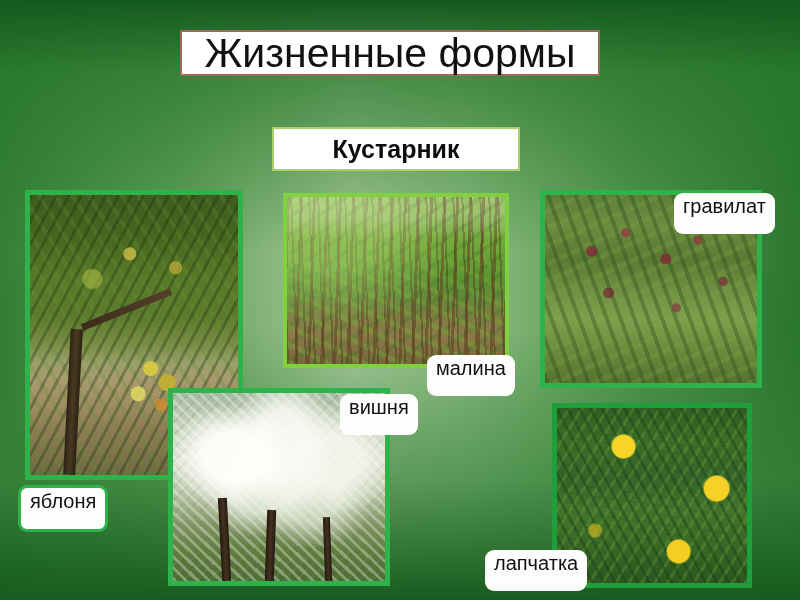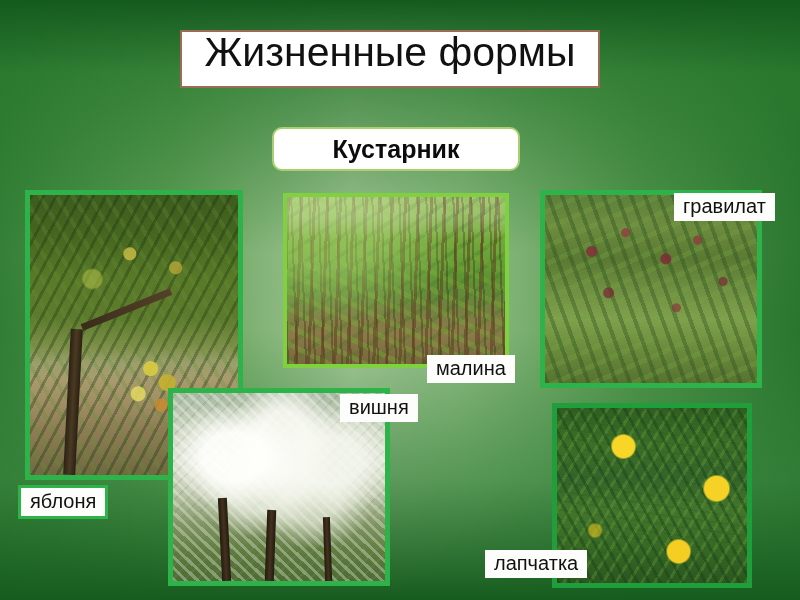--- a/index.html
+++ b/index.html
@@ -22,63 +22,64 @@
         #2f7c33 0%,
         #5f9e57 22%,
         #a8c99a 44%,
         #8fbd83 58%,
         #4e9149 80%,
         #26742c 100%);
   }
 
   
   .title-box{
-    position:absolute;left:180px;top:30px;width:420px;height:58px;
+    position:absolute;left:180px;top:30px;width:420px;height:46px;
     background:#ffffff;border:2px solid #9c6b57;
     box-sizing:border-box;
-    display:flex;align-items:flex-start;justify-content:center;
+    display:flex;align-items:flex-end;justify-content:center;
   }
   .title-box .txt{
     font-size:41px;color:#111;letter-spacing:0px;white-space:nowrap;
     line-height:1;
   }
 
   
   .hdr{
     position:absolute;top:127px;height:44px;
     background:#ffffff;border:2px solid #a9cf6e;
     box-sizing:border-box;
     display:flex;align-items:center;justify-content:center;
   }
   .hdr .txt{
     font-size:25px;font-weight:bold;color:#0c0c0c;white-space:nowrap;
     line-height:1;
   }
   #hdr0{left:33px;width:235px;}
-  #hdr1{left:272px;width:248px;border-radius:10px;}
+  #hdr1{left:272px;width:248px;}
   #hdr2{left:524px;width:248px;}
 
   
   .photo{
     position:absolute;box-sizing:border-box;overflow:hidden;
     background:#3a6b33;
   }
   .photo .inner{position:absolute;inset:0;}
 
   #ph-apple   {left:25px; top:190px; width:218px;height:290px;border:5px solid #2eb24a;}
   #ph-cherry  {left:168px;top:388px; width:222px;height:198px;border:5px solid #2eb24a;}
   #ph-rasp    {left:283px;top:193px; width:226px;height:175px;border:4px solid #7fd13f;}
   #ph-gravilat{left:540px;top:190px; width:222px;height:198px;border:5px solid #2eb24a;}
   #ph-lapch   {left:552px;top:403px; width:200px;height:185px;border:5px solid #1f9e3c;}
 
   
   .label{
     position:absolute;background:#fdfdfb;box-sizing:border-box;
     display:flex;align-items:flex-end;justify-content:center;
-    padding:2px 9px 3px 9px;
+    padding:2px 9px 16px 9px;
+    border-radius:9px;
   }
   .label .txt{
     font-size:20px;color:#111;white-space:nowrap;line-height:1.15;
   }
   #lb-apple   {left:18px; top:485px;border:3px solid #2eb24a;}
   #lb-cherry  {left:340px;top:394px;border:0;}
   #lb-rasp    {left:427px;top:355px;border:0;}
   #lb-gravilat{left:674px;top:193px;border:0;}
   #lb-lapch   {left:485px;top:550px;border:0;}
 

